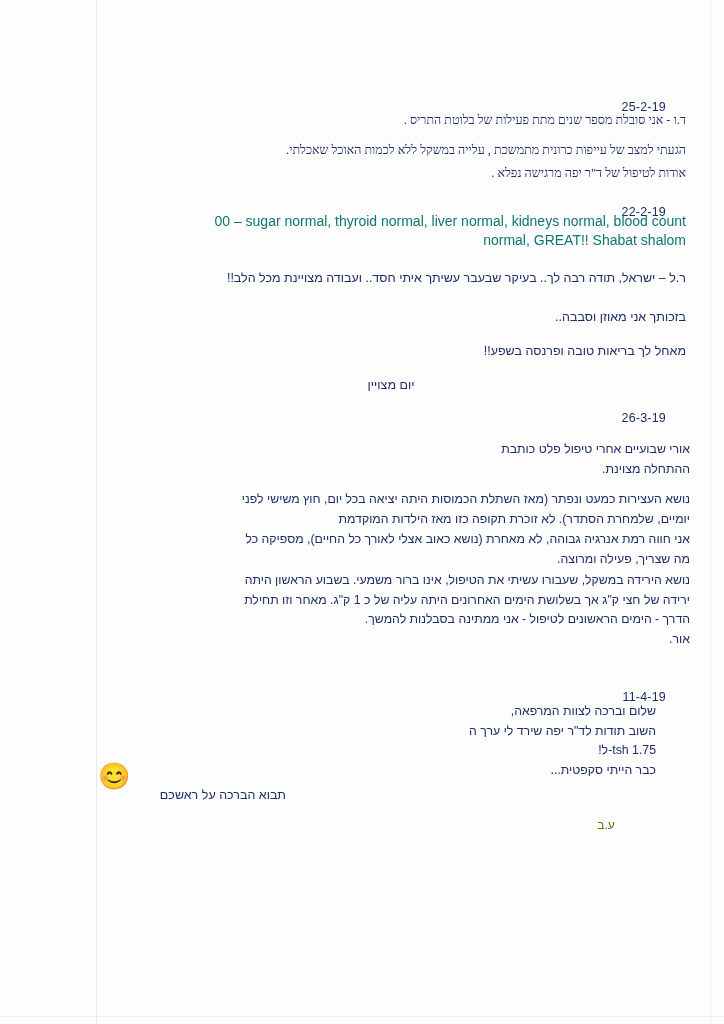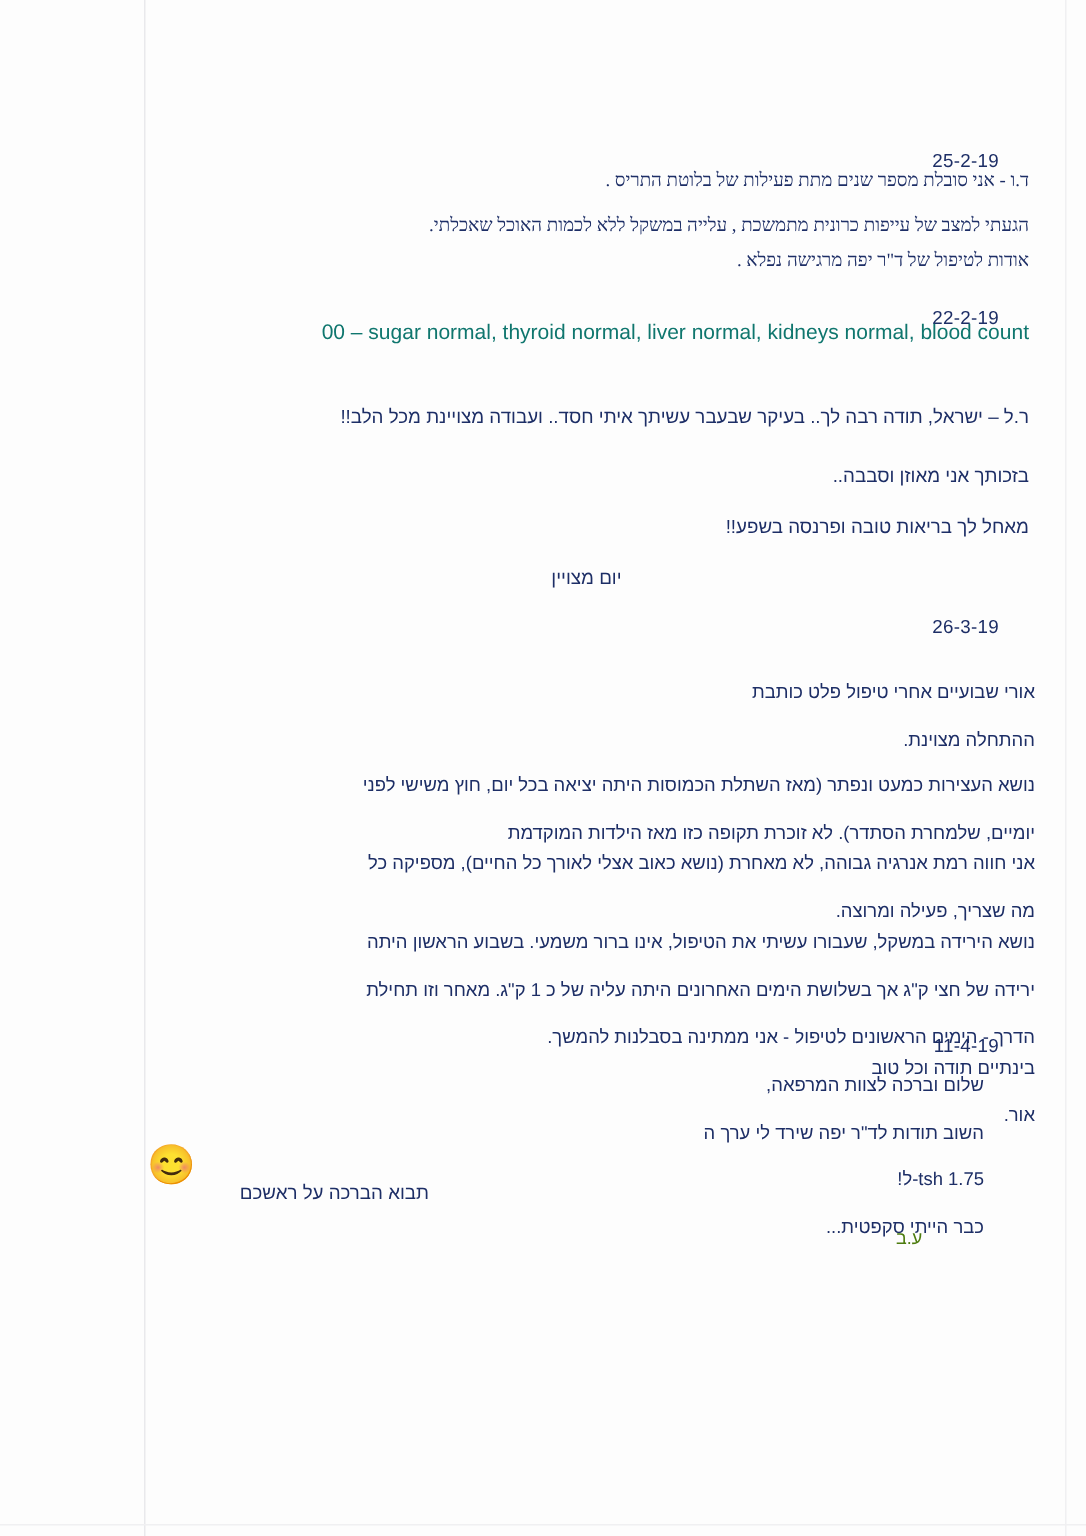--- a/index.html
+++ b/index.html
@@ -92,21 +92,21 @@
     color: #0f766e;
   }
 
   .para-rtl {
     direction: rtl;
     text-align: right;
     font-size: 12.3px;
     line-height: 19.5px;
     color: #1d2e66;
   }
-  .para-rtl div { white-space: nowrap; margin-top: 12px; }
+  .para-rtl div { white-space: nowrap; }
 
   .signature {
     direction: rtl;
     text-align: center;
     font-size: 12px;
     color: #4d7c0f;
   }
 
   .emoji {
     font-size: 26px;
@@ -128,20 +128,21 @@
     <div class="block" style="left: 0px; top: 110px; width: 590px; font-family: Liberation Serif, serif;">
       <div class="he-line">ד.ו - אני סובלת מספר שנים מתת פעילות של בלוטת התריס .</div>
       <div class="he-line" style="margin-top: 10px;">הגעתי למצב של עייפות כרונית מתמשכת , עלייה במשקל ללא לכמות האוכל שאכלתי.</div>
       <div class="he-line" style="margin-top: 3px;">אודות לטיפול של ד"ר יפה מרגישה נפלא .</div>
     </div>
 
     <div class="date" style="left: 400px; top: 205px; width: 170px;">22-2-19</div>
 
     <div class="block" style="left: 0px; top: 212px; width: 590px;">
       <div class="en-line">00 – sugar normal, thyroid normal, liver normal, kidneys normal, blood count</div>
+      <div class="en-line">normal, GREAT!! Shabat shalom</div>
     </div>
 
     <div class="block" style="left: 0px; top: 268px; width: 590px;">
       <div class="he-line">ר.ל – ישראל, תודה רבה לך.. בעיקר שבעבר עשיתך איתי חסד.. ועבודה מצויינת מכל הלב!!</div>
       <div class="he-line" style="margin-top: 19px;">בזכותך אני מאוזן וסבבה..</div>
       <div class="he-line" style="margin-top: 14px;">מאחל לך בריאות טובה ופרנסה בשפע!!</div>
       <div class="he-line" style="margin-top: 14px; text-align: center;">יום מצויין</div>
     </div>
 
     <div class="date" style="left: 400px; top: 411px; width: 170px;">26-3-19</div>
@@ -150,21 +151,20 @@
       <div class="para-rtl">
         <div>אורי שבועיים אחרי טיפול פלט כותבת</div>
         <div>ההתחלה מצוינת.</div>
         <div style="margin-top: 11px;">נושא העצירות כמעט ונפתר (מאז השתלת הכמוסות היתה יציאה בכל יום, חוץ משישי לפני</div>
         <div>יומיים, שלמחרת הסתדר). לא זוכרת תקופה כזו מאז הילדות המוקדמת</div>
         <div style="margin-top: 1px;">אני חווה רמת אנרגיה גבוהה, לא מאחרת (נושא כאוב אצלי לאורך כל החיים), מספיקה כל</div>
         <div>מה שצריך, פעילה ומרוצה.</div>
         <div style="margin-top: 2px;">נושא הירידה במשקל, שעבורו עשיתי את הטיפול, אינו ברור משמעי. בשבוע הראשון היתה</div>
         <div>ירידה של חצי ק"ג אך בשלושת הימים האחרונים היתה עליה של כ 1 ק"ג. מאחר וזו תחילת</div>
         <div>הדרך - הימים הראשונים לטיפול - אני ממתינה בסבלנות להמשך.</div>
-        <div style="margin-top: 1px;">בינתיים תודה וכל טוב</div>
         <div>אור.</div>
       </div>
     </div>
 
     <div class="date" style="left: 400px; top: 690px; width: 170px;">11-4-19</div>
 
     <div class="block" style="left: 0px; top: 702px; width: 560px;">
       <div class="para-rtl">
         <div>שלום וברכה לצוות המרפאה,</div>
         <div>השוב תודות לד"ר יפה שירד לי ערך ה</div>

